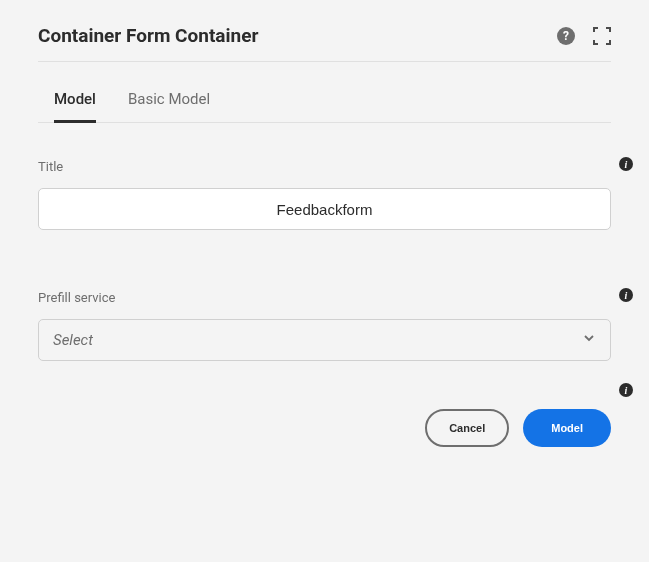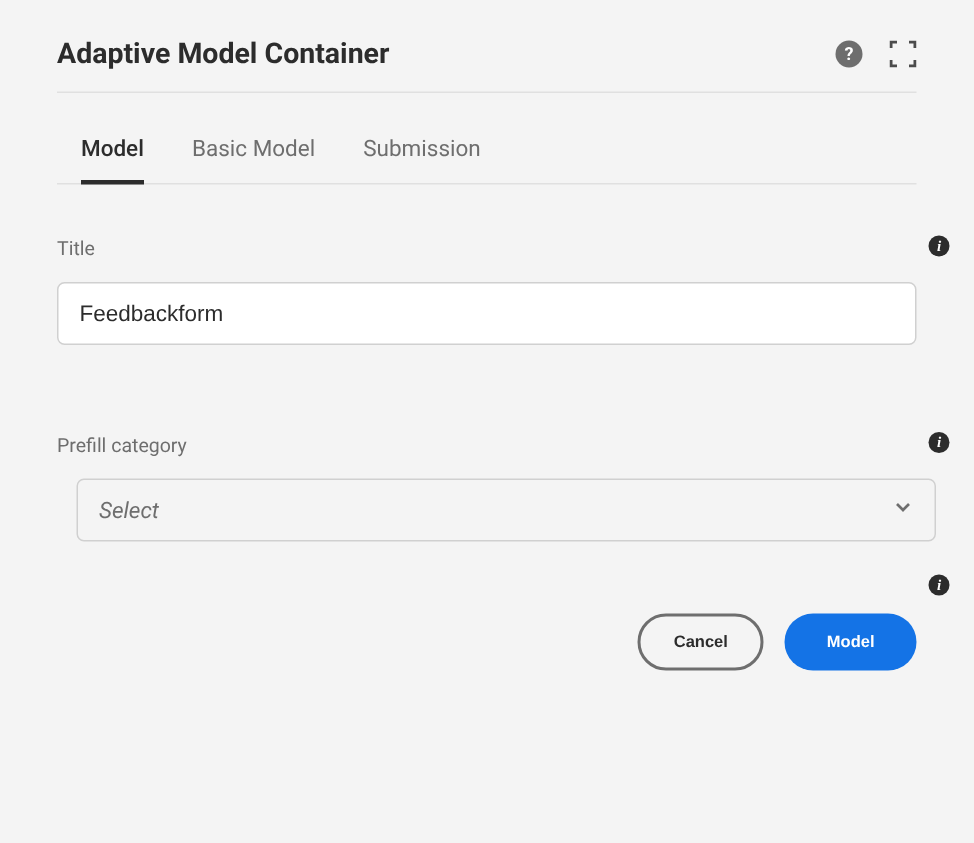--- a/index.html
+++ b/index.html
@@ -112,37 +112,37 @@
     .text-input {
       width: 100%;
       height: 42px;
       padding: 0 14px;
       font-size: 15px;
       border: 1px solid #d0d0d0;
       border-radius: 5px;
       background: #fff;
       color: #2c2c2c;
       margin-bottom: 24px;
+      text-align: center;
     }
     .select-input {
       width: 100%;
       height: 42px;
       padding: 0 14px;
       font-size: 15px;
       border: 1px solid #d0d0d0;
       border-radius: 5px;
       background: #f4f4f4;
       color: #6e6e6e;
       font-style: italic;
       display: flex;
       align-items: center;
       justify-content: space-between;
       cursor: pointer;
       margin-bottom: 24px;
-      margin-left: 13px;
     }
     .chevron {
       color: #6e6e6e;
     }
     .footer {
       display: flex;
       justify-content: flex-end;
       gap: 14px;
       margin-top: 48px;
     }
@@ -166,49 +166,48 @@
       background: #1473e6;
       border: none;
       color: #fff;
       padding: 0 28px;
     }
   </style>
 </head>
 <body>
 
 <div class="header">
-  <div class="header-title">Adaptive Model Container</div>
+  <div class="header-title">Container Form Container</div>
   <div class="header-icons">
     <div class="icon-help">?</div>
     <div class="icon-fullscreen">
       <svg width="18" height="18" viewBox="0 0 18 18">
         <path d="M1 5 L1 1 L5 1 M13 1 L17 1 L17 5 M17 13 L17 17 L13 17 M5 17 L1 17 L1 13" stroke="#4b4b4b" stroke-width="2" fill="none"></path>
       </svg>
     </div>
   </div>
 </div>
 <div class="divider"></div>
 
 <div class="tabs">
   <div class="tab active">Model</div>
   <div class="tab">Basic Model</div>
-  <div class="tab">Submission</div>
 </div>
 
 <div class="form-section">
 
   <div class="field-group">
     <div class="info-icon">i</div>
     <label class="field-label">Title</label>
     <input type="text" class="text-input" value="Feedbackform" style="">
   </div>
 
   <div class="field-group">
     <div class="info-icon">i</div>
-    <label class="field-label">Prefill category</label>
+    <label class="field-label">Prefill service</label>
     <div class="select-input">
       <span>Select</span>
       <span class="chevron">
         <svg width="14" height="14" viewBox="0 0 14 14">
             <path d="M3 5 L7 9 L11 5" stroke="#6e6e6e" stroke-width="1.8" fill="none"></path>
           </svg>
       </span>
     </div>
   </div>
 

